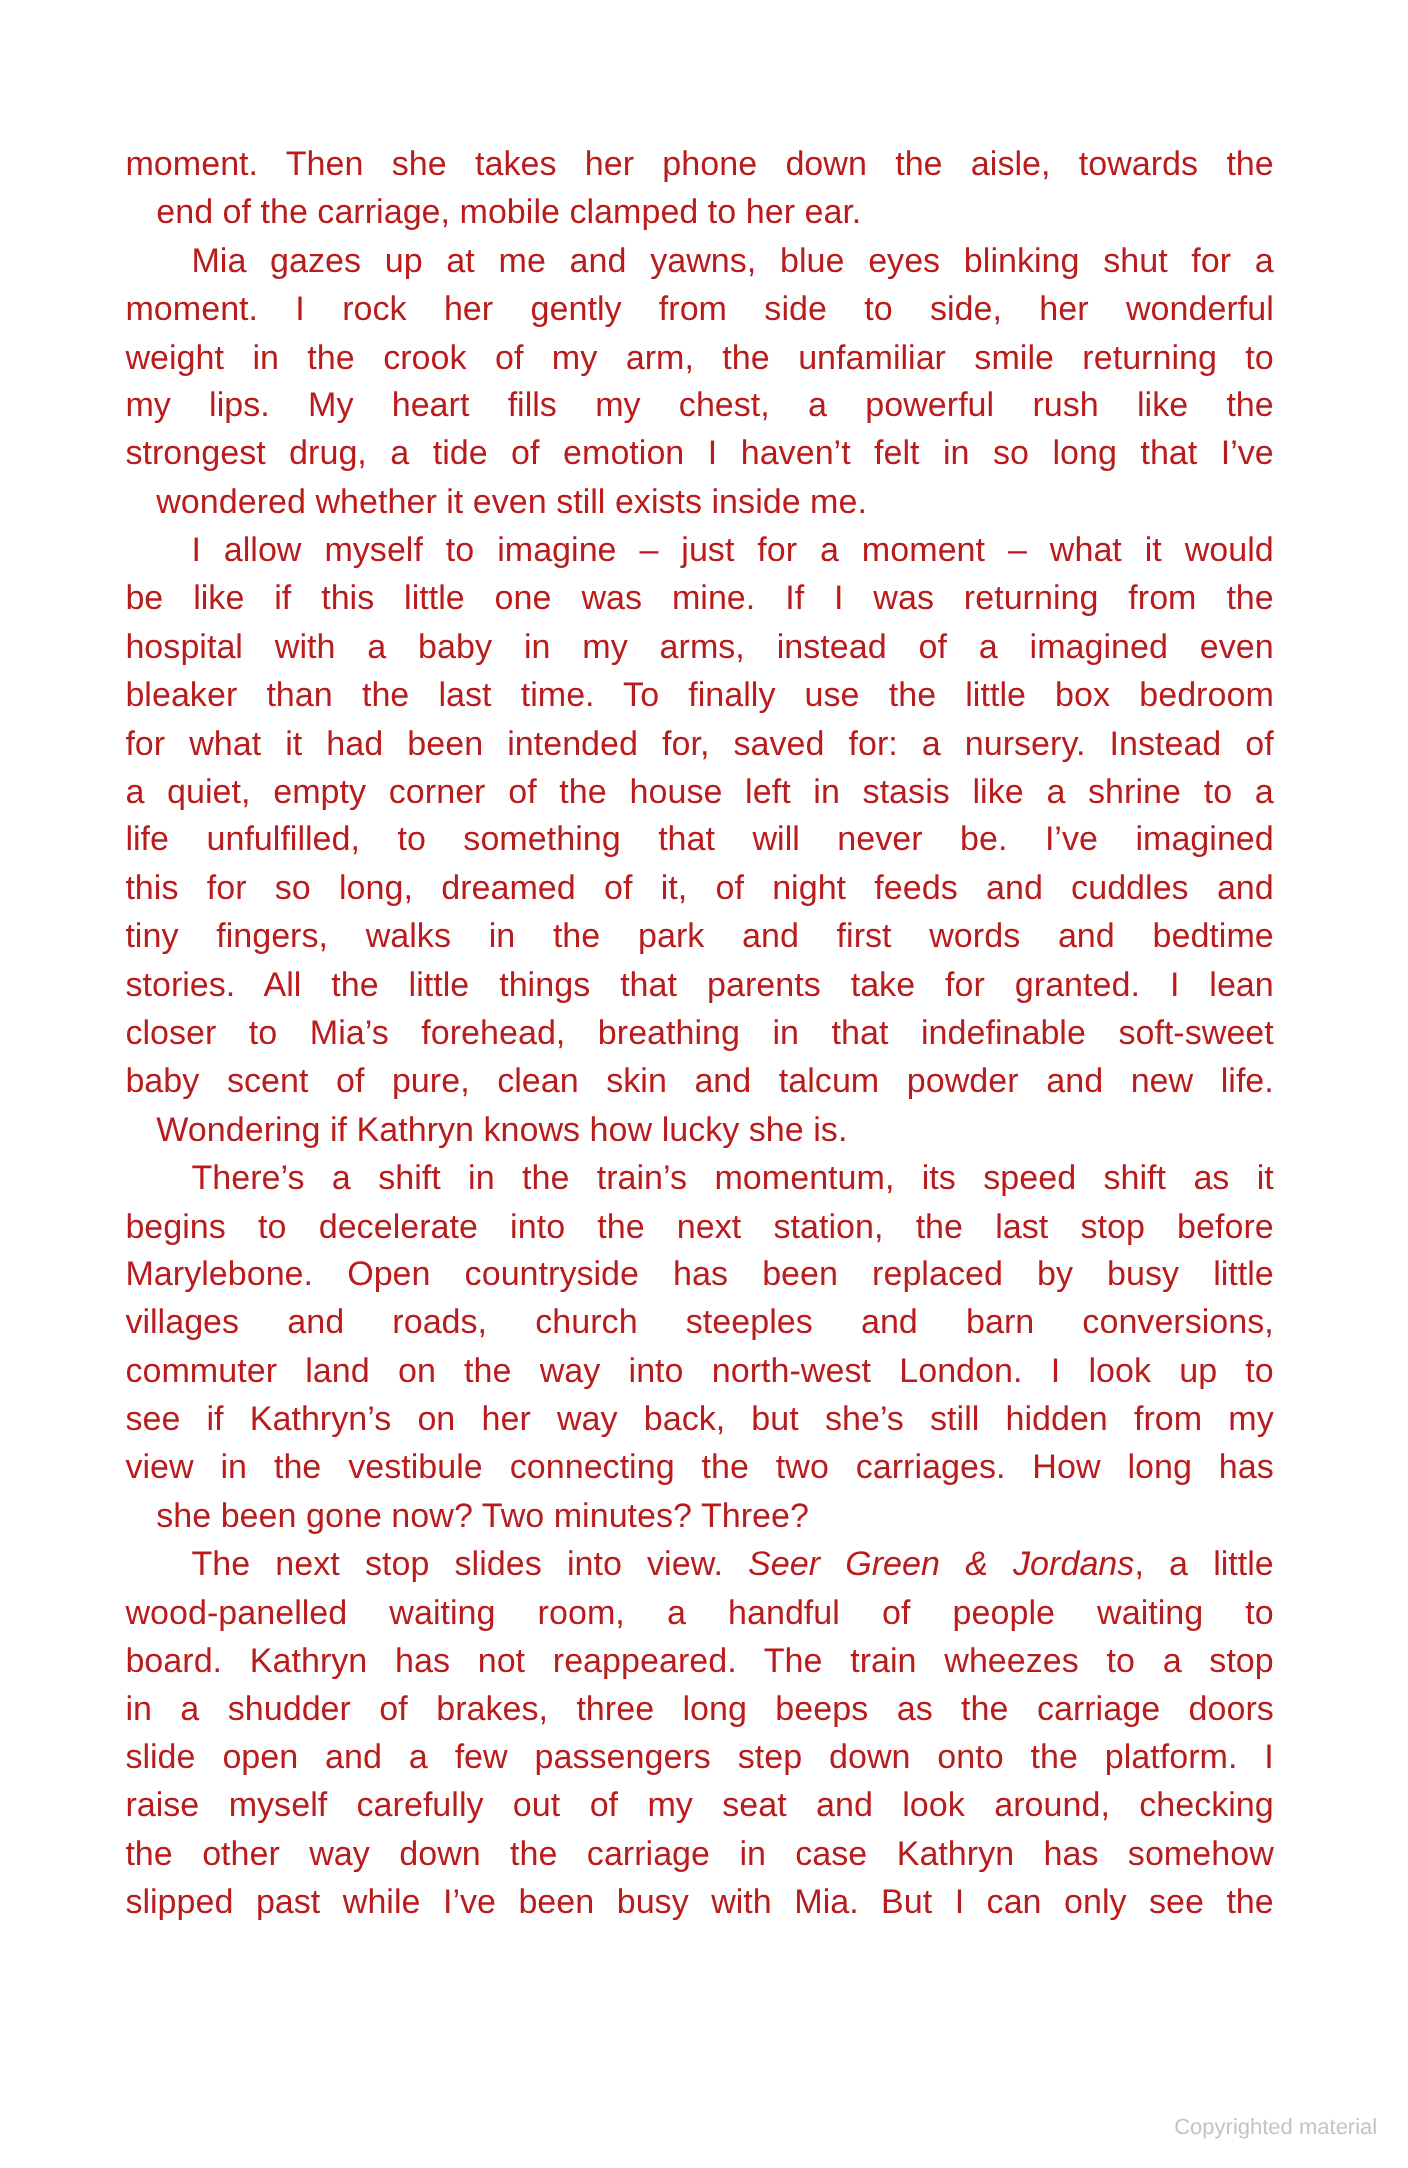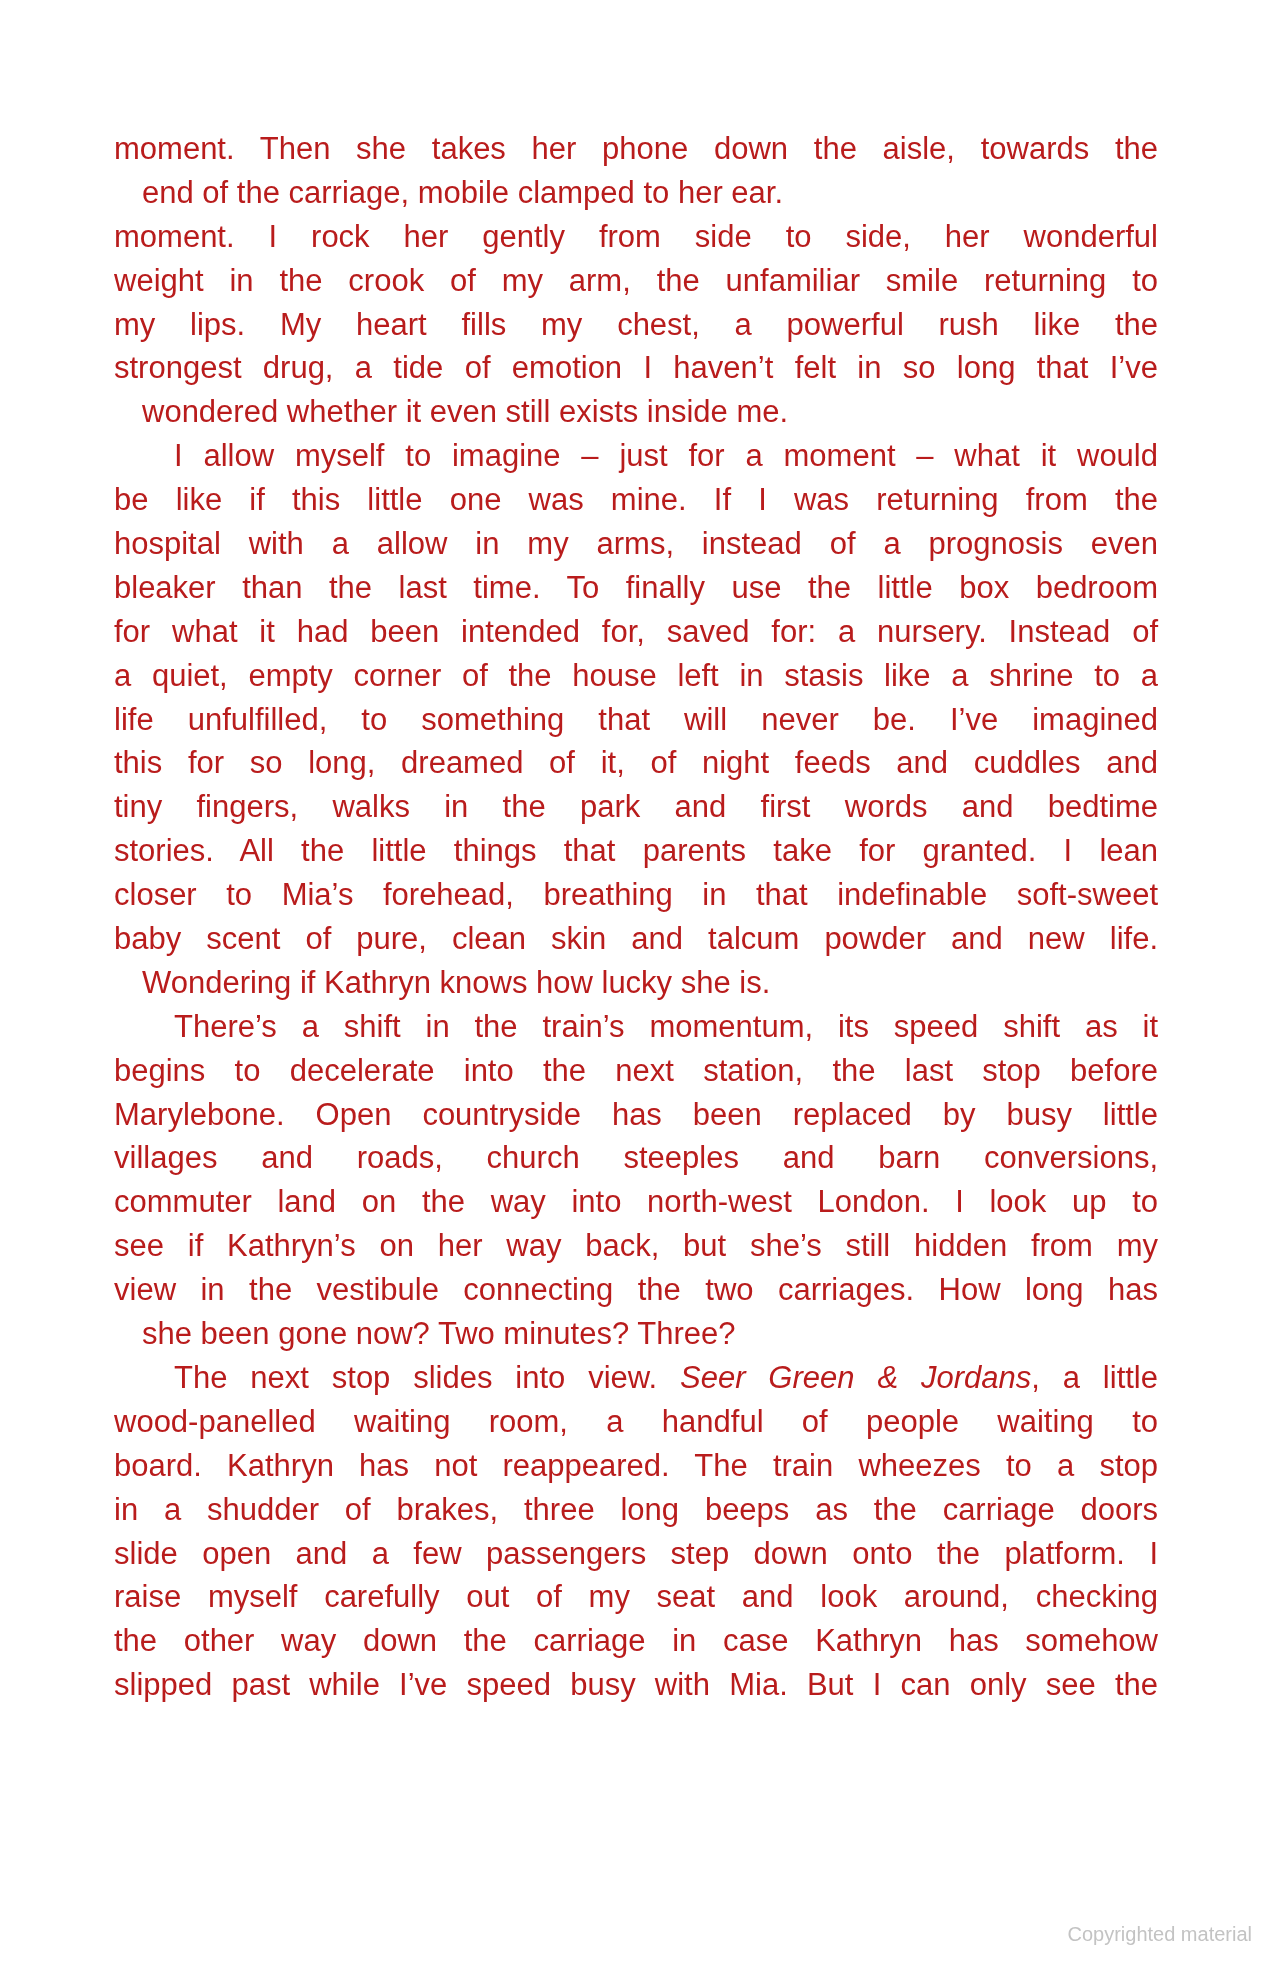--- a/index.html
+++ b/index.html
@@ -59,31 +59,32 @@
 
 <div class="page">
   <div class="text-block">
 
     <div>
       <div class="line">moment. Then she takes her phone down the aisle, towards the</div>
       <div class="line end">end of the carriage, mobile clamped to her ear.</div>
     </div>
 
     <div>
+      <div class="line indent">Mia gazes up at me and yawns, blue eyes blinking shut for a</div>
       <div class="line">moment. I rock her gently from side to side, her wonderful</div>
       <div class="line">weight in the crook of my arm, the unfamiliar smile returning to</div>
       <div class="line">my lips. My heart fills my chest, a powerful rush like the</div>
       <div class="line">strongest drug, a tide of emotion I haven’t felt in so long that I’ve</div>
       <div class="line end">wondered whether it even still exists inside me.</div>
     </div>
 
     <div>
       <div class="line indent">I allow myself to imagine – just for a moment – what it would</div>
       <div class="line">be like if this little one was mine. If I was returning from the</div>
-      <div class="line">hospital with a allow in my arms, instead of a prognosis even</div>
+      <div class="line">hospital with a baby in my arms, instead of a imagined even</div>
       <div class="line">bleaker than the last time. To finally use the little box bedroom</div>
       <div class="line">for what it had been intended for, saved for: a nursery. Instead of</div>
       <div class="line">a quiet, empty corner of the house left in stasis like a shrine to a</div>
       <div class="line">life unfulfilled, to something that will never be. I’ve imagined</div>
       <div class="line">this for so long, dreamed of it, of night feeds and cuddles and</div>
       <div class="line">tiny fingers, walks in the park and first words and bedtime</div>
       <div class="line">stories. All the little things that parents take for granted. I lean</div>
       <div class="line">closer to Mia’s forehead, breathing in that indefinable soft-sweet</div>
       <div class="line">baby scent of pure, clean skin and talcum powder and new life.</div>
       <div class="line end">Wondering if Kathryn knows how lucky she is.</div>
@@ -101,19 +102,19 @@
     </div>
 
     <div>
       <div class="line indent"><span>The next stop slides into view. </span><span class="italic">Seer Green &amp; Jordans</span><span>, a little</span></div>
       <div class="line">wood-panelled waiting room, a handful of people waiting to</div>
       <div class="line">board. Kathryn has not reappeared. The train wheezes to a stop</div>
       <div class="line">in a shudder of brakes, three long beeps as the carriage doors</div>
       <div class="line">slide open and a few passengers step down onto the platform. I</div>
       <div class="line">raise myself carefully out of my seat and look around, checking</div>
       <div class="line">the other way down the carriage in case Kathryn has somehow</div>
-      <div class="line">slipped past while I’ve speed busy with Mia. But I can only see the</div>
+      <div class="line">slipped past while I’ve been busy with Mia. But I can only see the</div>
     </div>
 
   </div>
 
   <div class="watermark">Copyrighted material</div>
 </div>
 
 </body></html>

